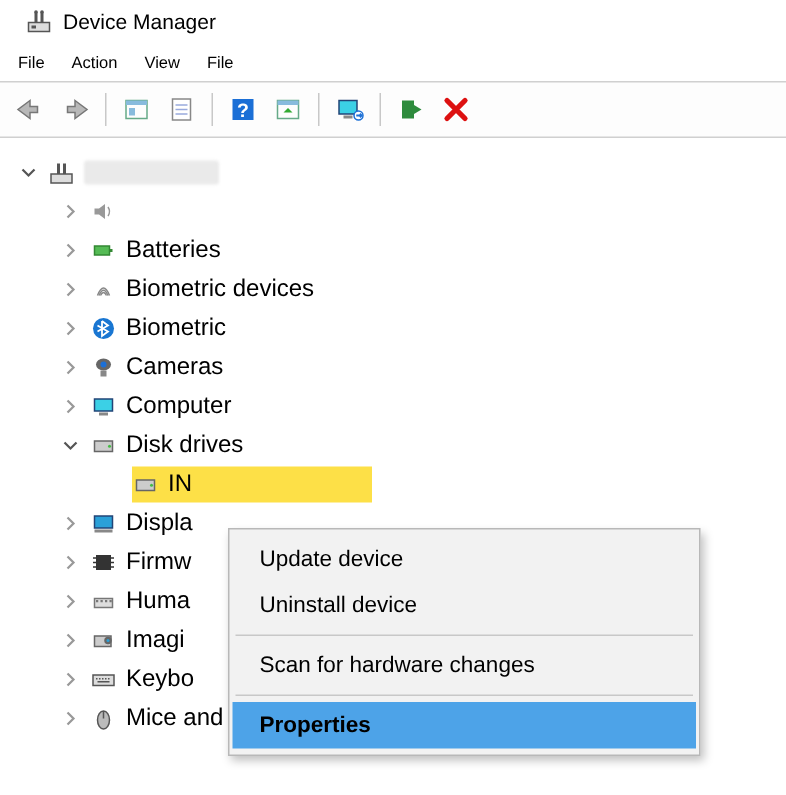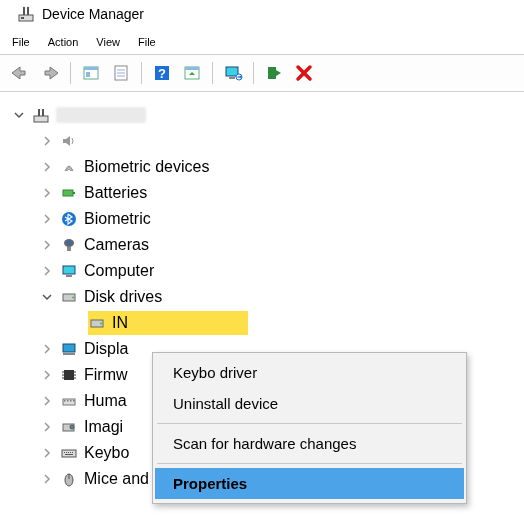--- a/index.html
+++ b/index.html
@@ -235,41 +235,41 @@
   </div>
 
   <div class="row lv1">
     <span class="expander">
         <svg width="10" height="10" viewBox="0 0 10 10">
           <path d="M3 1 L7 5 L3 9" fill="none" stroke="#999" stroke-width="1.5"></path>
         </svg>
       </span>
     <span class="node-icon">
         <svg width="16" height="16" viewBox="0 0 16 16">
+          <rect x="2" y="5" width="10" height="6" fill="#5b5" stroke="#383"></rect>
+          <rect x="12" y="7" width="2" height="2" fill="#383"></rect>
+        </svg>
+      </span>
+    <span>Batteries</span>
+  </div>
+
+  <div class="row lv1">
+    <span class="expander">
+        <svg width="10" height="10" viewBox="0 0 10 10">
+          <path d="M3 1 L7 5 L3 9" fill="none" stroke="#999" stroke-width="1.5"></path>
+        </svg>
+      </span>
+    <span class="node-icon">
+        <svg width="16" height="16" viewBox="0 0 16 16">
           <path d="M4 12 q4 -10 8 0" fill="none" stroke="#888"></path>
           <path d="M5 12 q3 -7 6 0" fill="none" stroke="#888"></path>
           <path d="M6 12 q2 -4 4 0" fill="none" stroke="#888"></path>
         </svg>
       </span>
     <span>Biometric devices</span>
-  </div>
-
-  <div class="row lv1">
-    <span class="expander">
-        <svg width="10" height="10" viewBox="0 0 10 10">
-          <path d="M3 1 L7 5 L3 9" fill="none" stroke="#999" stroke-width="1.5"></path>
-        </svg>
-      </span>
-    <span class="node-icon">
-        <svg width="16" height="16" viewBox="0 0 16 16">
-          <rect x="2" y="5" width="10" height="6" fill="#5b5" stroke="#383"></rect>
-          <rect x="12" y="7" width="2" height="2" fill="#383"></rect>
-        </svg>
-      </span>
-    <span>Batteries</span>
   </div>
 
   <div class="row lv1">
     <span class="expander">
         <svg width="10" height="10" viewBox="0 0 10 10">
           <path d="M3 1 L7 5 L3 9" fill="none" stroke="#999" stroke-width="1.5"></path>
         </svg>
       </span>
     <span class="node-icon">
         <svg width="16" height="16" viewBox="0 0 16 16">
@@ -438,19 +438,19 @@
         <svg width="16" height="16" viewBox="0 0 16 16">
           <ellipse cx="8" cy="9" rx="4" ry="6" fill="#bbb" stroke="#555"></ellipse>
           <line x1="8" y1="3" x2="8" y2="8" stroke="#555"></line>
         </svg>
       </span>
     <span>Mice and other pointing devices</span>
   </div>
 </div>
 
 <div class="ctxmenu">
-  <div class="ctxitem">Keybo driver</div>
+  <div class="ctxitem">Update device</div>
   <div class="ctxitem">Uninstall device</div>
   <div class="ctxsep"></div>
   <div class="ctxitem">Scan for hardware changes</div>
   <div class="ctxsep"></div>
   <div class="ctxitem ctxhl">Properties</div>
 </div>
 
 </body></html>

